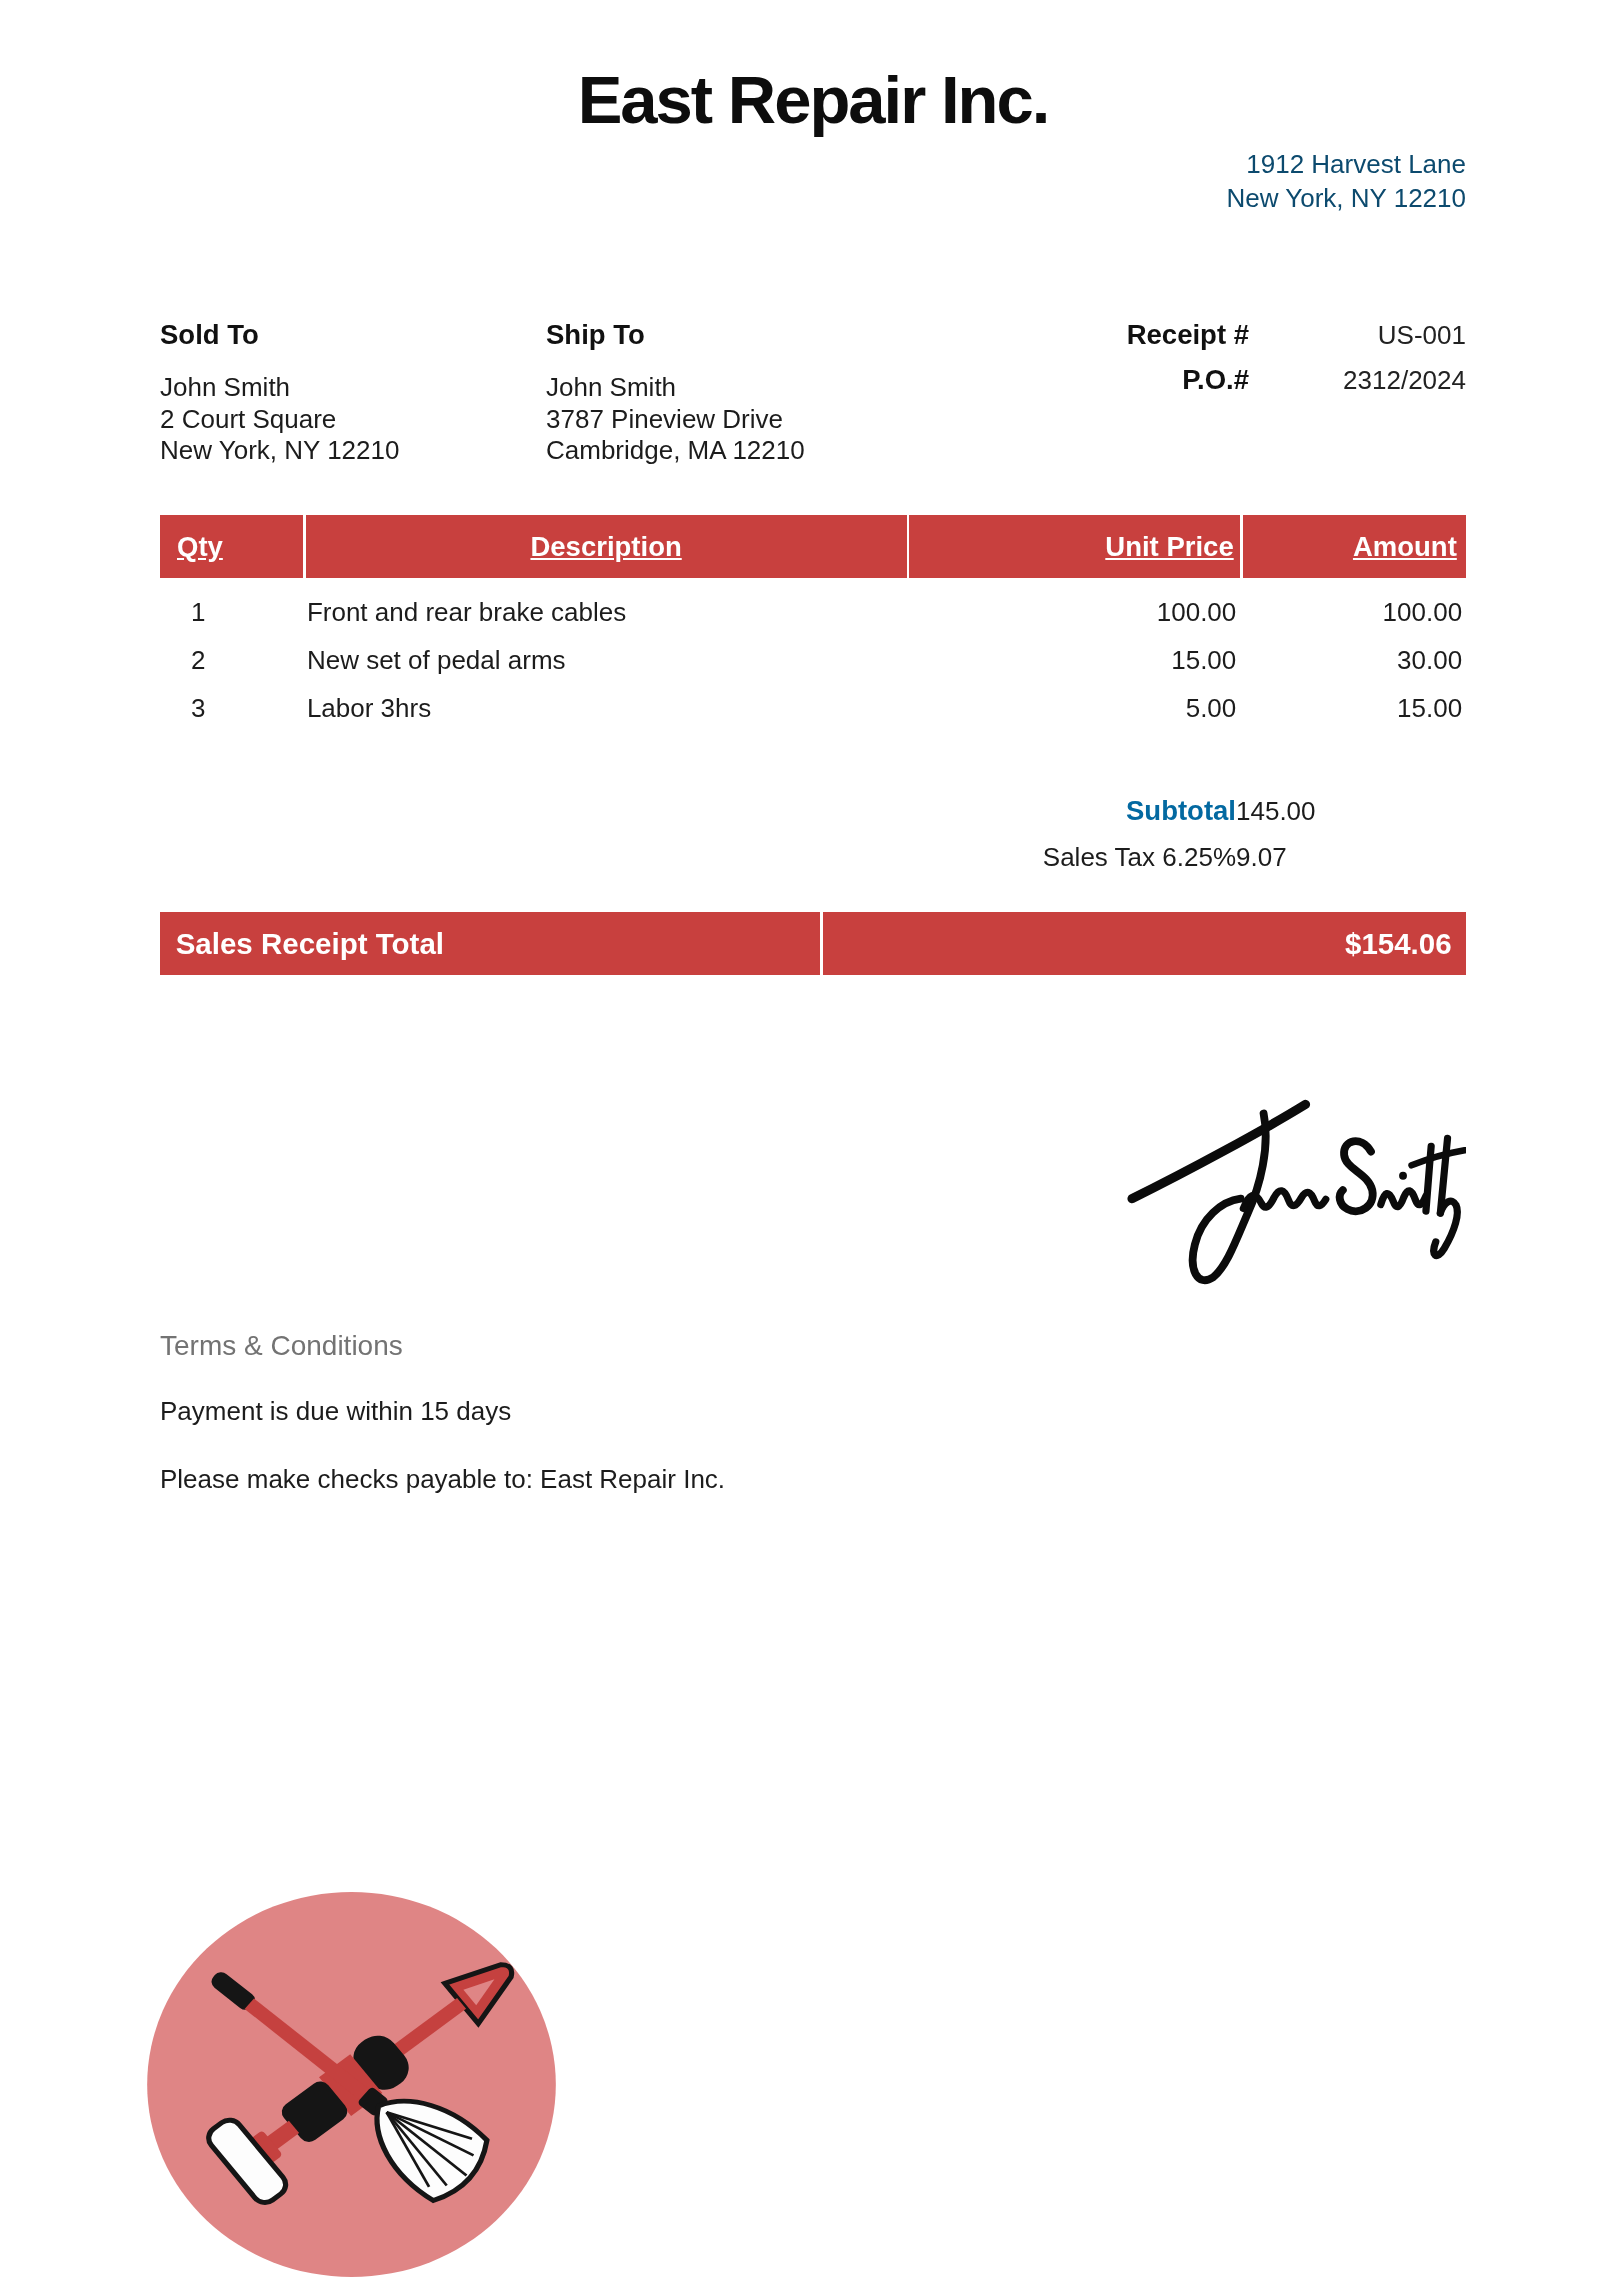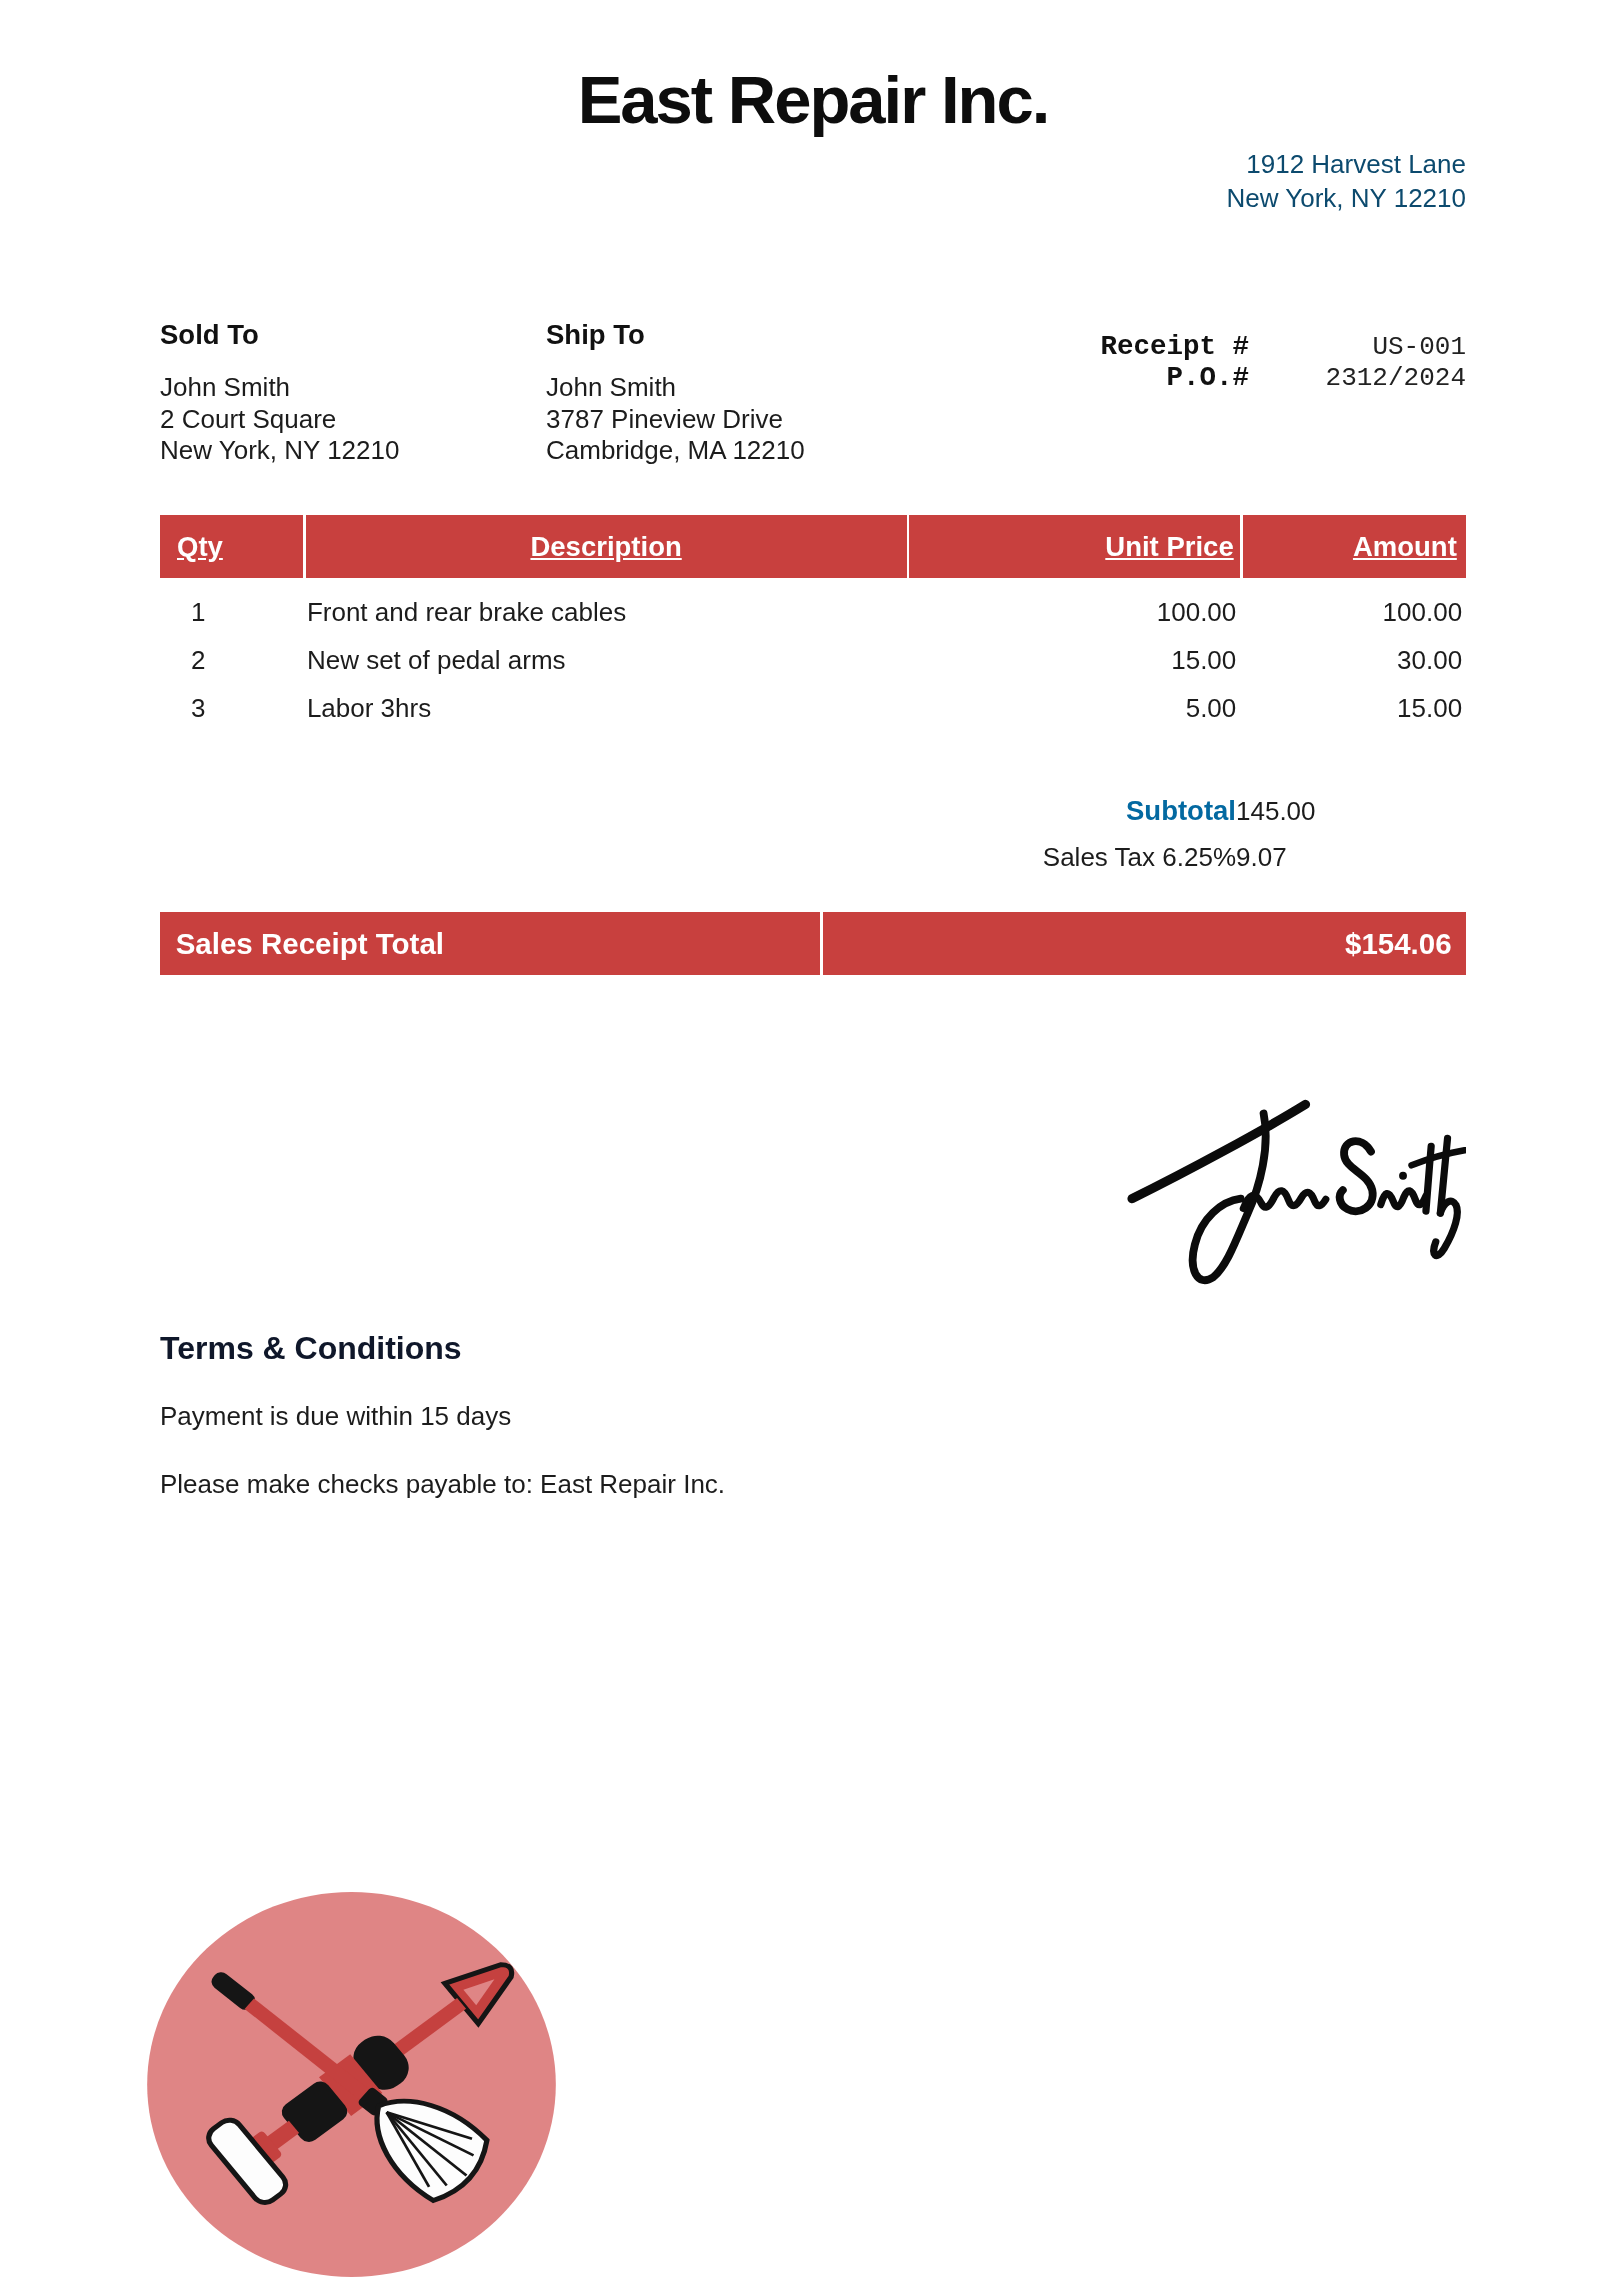--- a/index.html
+++ b/index.html
@@ -22,21 +22,21 @@
 
   
   .info { display:flex; margin-top:103px; }
   .info-col-sold { width:386px; }
   .info-col-ship { width:386px; }
   .info-col-meta { flex:1; }
   .party-label { font-size:27.5px; font-weight:700; color:#111; margin:0 0 21px 0; }
   .party-line  { font-size:26px; line-height:1.22; }
   .meta-grid {
     display:grid; grid-template-columns:1fr 217px;
-    row-gap:0; align-items:baseline; margin-top:12px;font-family:Liberation Mono, monospace;
+    row-gap:13px; align-items:baseline; margin-top:0;
   }
   .meta-label { font-size:27.5px; font-weight:700; text-align:right; color:#111; }
   .meta-value { font-size:26px; text-align:right; color:#222; }
 
   
   .items-table { margin-top:48px; }
   .thead {
     display:grid; grid-template-columns:143px 601px 331px 1fr;
     column-gap:2.6px; background:#fff;
   }
@@ -79,21 +79,21 @@
   .total-left  { padding-left:15.7px; }
   .total-right { justify-content:flex-end; padding-right:14.4px; }
   .total-text { color:#ffffff; font-weight:700; font-size:29.5px; }
 
   
   .signature-wrap { margin-top:98px; margin-left:auto; width:357px; height:216px; }
   .signature-wrap svg { display:block; width:100%; height:100%; }
 
   
   .terms { margin-top:41px; }
-  .terms-heading { font-size:32px; font-weight:700; color:#0f172a; margin:0; }
+  .terms-heading { font-size:28px; font-weight:400; color:#737373; margin:0; }
   .terms-line-1 { margin-top:34px; font-size:26px; }
   .terms-line-2 { margin-top:37px; font-size:26px; }
 
   
   .logo { position:absolute; left:143px; top:1888px; width:417px; height:393px; }
   .logo svg { display:block; width:100%; height:100%; }
 </style>
 </head>
 <body>
 

